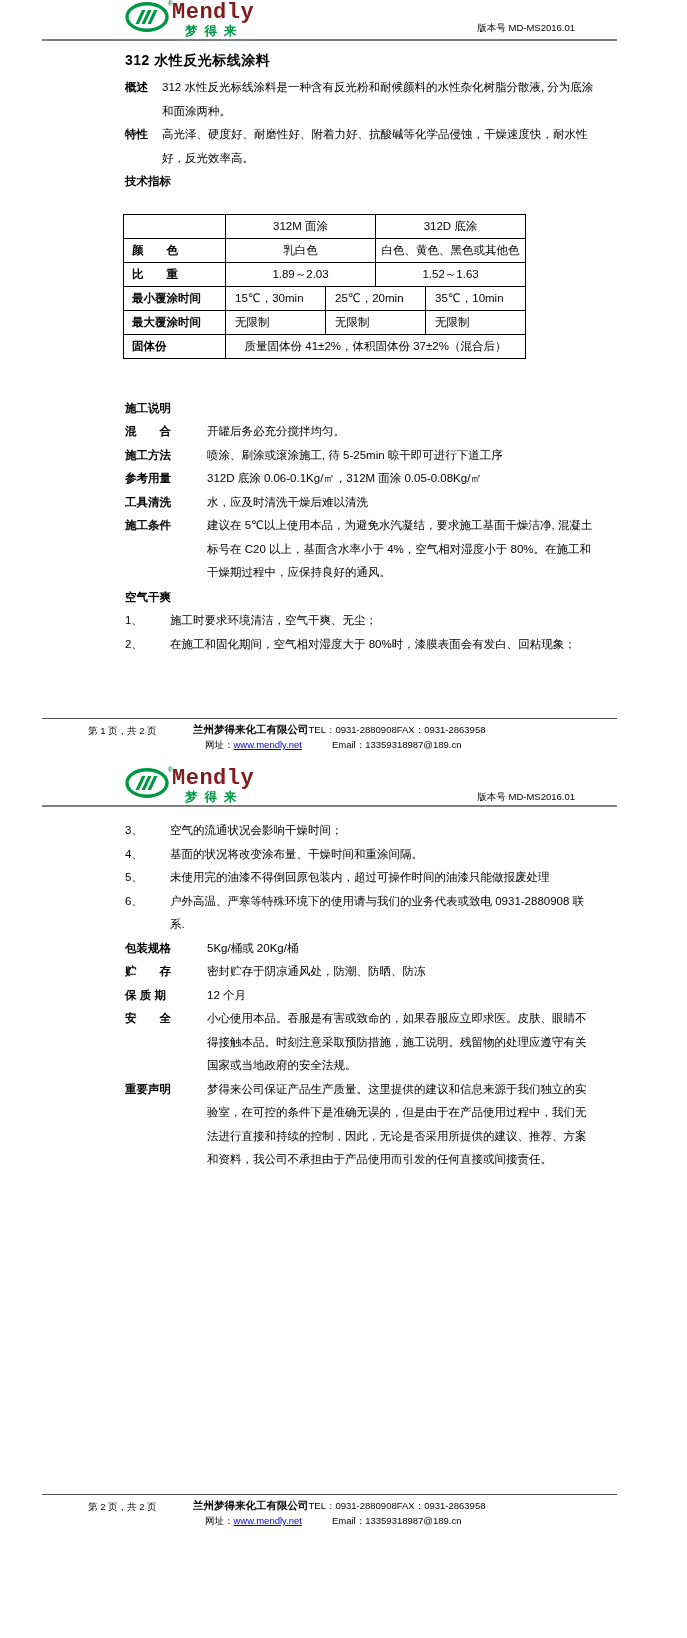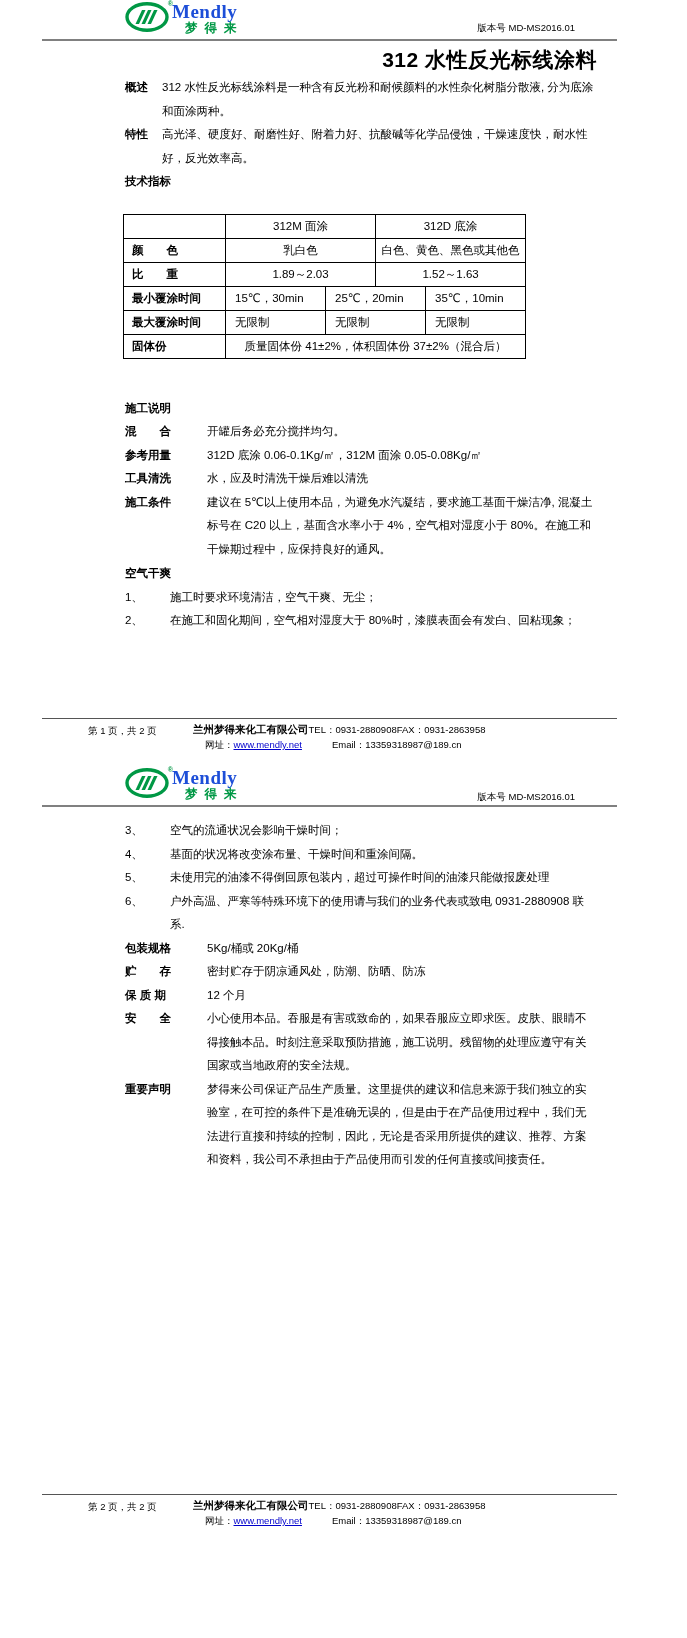--- a/index.html
+++ b/index.html
@@ -11,33 +11,33 @@
   .page{position:relative;width:687px;}
   #page1{height:755px;}
   #page2{height:883px;}
 
   
   .pg-header{position:relative;height:42px;}
   .logo-wrap{position:absolute;left:125px;top:2px;display:flex;align-items:flex-start;}
   .logo-mark{position:relative;width:44px;height:30px;}
   .logo-reg{position:absolute;top:-2px;right:-4px;font-size:7px;color:#009845;font-weight:bold;}
   .logo-text{margin-left:3px;line-height:1;}
-  .brand{font-size:19px;font-weight:bold;color:#1d4ed8;letter-spacing:0.5px;font-family:Liberation Serif, serif;}
+  .brand{font-size:22px;font-weight:bold;color:#7f1d1d;letter-spacing:0.5px;font-family:Liberation Mono, monospace;}
   .brand-cn{font-size:12.5px;font-weight:bold;color:#009845;letter-spacing:7px;margin-left:13px;margin-top:1px;}
   .version{position:absolute;right:112px;top:22px;font-size:9.5px;}
   .h-rule{position:absolute;left:42px;right:70px;height:2px;background:#808080;}
   #page1 .h-rule{top:39px;}
   #page2 .h-rule{top:50px;}
   #page2 .pg-header{height:52px;}
   #page2 .logo-wrap{top:13px;}
   #page2 .version{top:36px;}
 
   
   .content{margin:0 90px 0 125px;font-size:11.5px;line-height:23.5px;}
-  .doc-title{font-size:21px;font-weight:bold;line-height:22px;margin-top:7px;margin-bottom:5px;letter-spacing:0.5px;text-align:right;}
+  .doc-title{font-size:14px;font-weight:bold;line-height:22px;margin-top:7px;margin-bottom:5px;letter-spacing:0.5px;}
   .lrow{display:flex;align-items:flex-start;}
   .lab{font-weight:bold;flex:0 0 37px;}
   .lab-w{font-weight:bold;flex:0 0 82px;}
   .num{flex:0 0 45px;}
   .txt{flex:1;}
   .b{font-weight:bold;}
   .sec-construction{margin-top:38px;}
   .sec-notes-label{margin-top:1px;}
 
   
@@ -145,20 +145,24 @@
     </tbody>
       </table>
 
     <div class="b sec-construction">施工说明</div>
 
     <div class="lrow">
       <span class="lab-w">混　　合</span>
       <span class="txt">开罐后务必充分搅拌均匀。</span>
     </div>
     <div class="lrow">
+      <span class="lab-w">施工方法</span>
+      <span class="txt">喷涂、刷涂或滚涂施工, 待 5-25min 晾干即可进行下道工序</span>
+    </div>
+    <div class="lrow">
       <span class="lab-w">参考用量</span>
       <span class="txt">312D 底涂 0.06-0.1Kg/㎡，312M 面涂 0.05-0.08Kg/㎡</span>
     </div>
     <div class="lrow">
       <span class="lab-w">工具清洗</span>
       <span class="txt">水，应及时清洗干燥后难以清洗</span>
     </div>
     <div class="lrow">
       <span class="lab-w">施工条件</span>
       <span class="txt">建议在 5℃以上使用本品，为避免水汽凝结，要求施工基面干燥洁净, 混凝土标号在 C20 以上，基面含水率小于 4%，空气相对湿度小于 80%。在施工和干燥期过程中，应保持良好的通风。</span>

